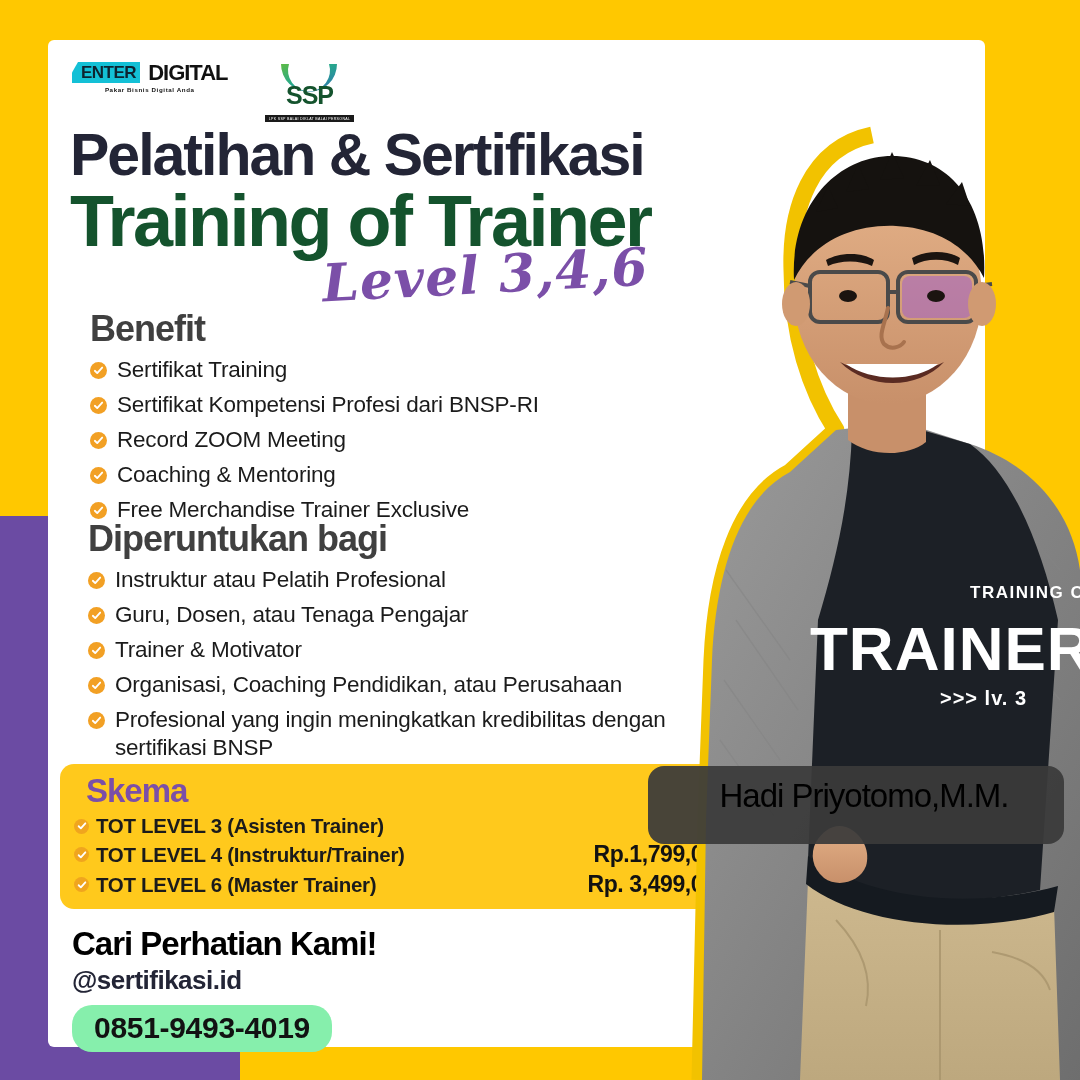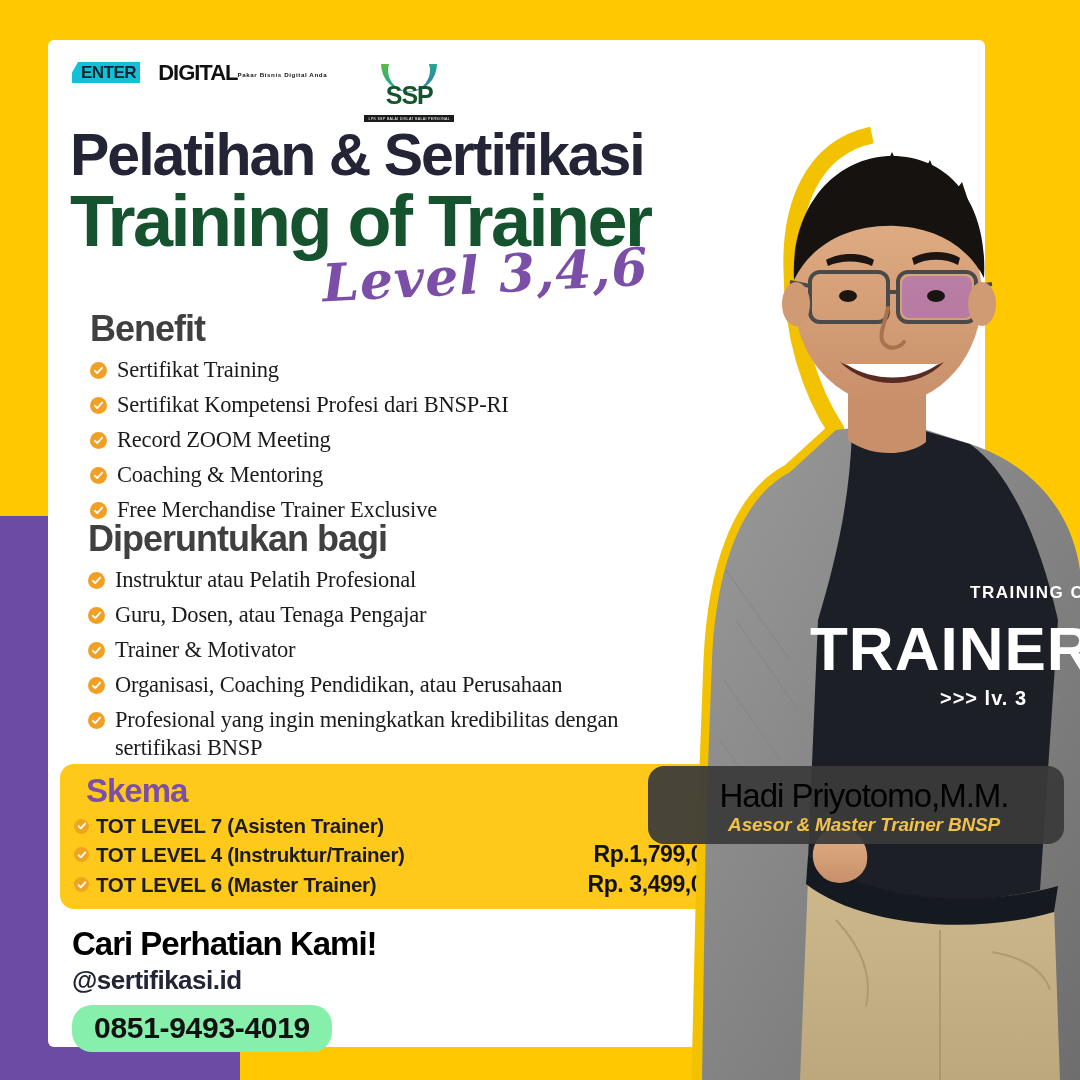--- a/index.html
+++ b/index.html
@@ -13,35 +13,35 @@
     position:absolute;left:0;top:516px;width:240px;height:564px;
     background:#6B4BA3;
   }
   
   #card{
     position:absolute;left:48px;top:40px;width:937px;height:1007px;
     background:#FFFFFF;border-radius:6px;overflow:hidden;
   }
   
   #logo-row{position:absolute;left:72px;top:62px;display:flex;align-items:flex-start;gap:46px;z-index:6;}
-  .logo-enter{display:flex;flex-direction:row;align-items:center;}
+  .logo-enter{display:flex;flex-direction:column;align-items:center;}
   .logo-enter-main{display:flex;align-items:center;}
   .enter-box{
     background:#13C0D6;color:#0E2430;font-weight:800;font-size:17px;
     letter-spacing:-.5px;padding:1px 4px 1px 9px;line-height:19px;
     position:relative;font-family:"Liberation Sans",sans-serif;
     clip-path:polygon(6px 0,100% 0,100% 100%,0 100%,0 50%);
   }
   .enter-box:before{
     content:"";position:absolute;left:1px;top:50%;width:7px;height:2px;
     background:#13C0D6;transform:translateY(-50%);
   }
   .digital-txt{
     color:#111;font-weight:800;font-size:22px;letter-spacing:-1px;
-    line-height:20px;margin-left:18px;
+    line-height:20px;margin-left:8px;
   }
   .logo-tagline{
     color:#111;font-size:6.2px;font-weight:700;letter-spacing:.6px;margin-top:3px;
   }
   .logo-ssp{position:relative;width:72px;height:52px;display:flex;flex-direction:column;align-items:center;}
   .ssp-arc{
     position:absolute;left:4px;top:0;width:64px;height:40px;
   }
   .ssp-word{
     position:relative;z-index:2;font-weight:800;font-size:25px;color:#14532d;
@@ -80,21 +80,21 @@
     display:flex;align-items:flex-start;gap:10px;margin-bottom:7px;
   }
   .chk{
     flex:0 0 auto;width:17px;height:17px;border-radius:50%;
     background:#F2A024;display:flex;align-items:center;justify-content:center;
     margin-top:6px;
   }
   .chk svg{display:block;}
   .bullet-txt{
     font-size:22.5px;font-weight:500;color:#1b1b1b;line-height:28px;
-    letter-spacing:-.2px;white-space:nowrap;font-family:Liberation Serif, serif;
+    letter-spacing:-.2px;white-space:nowrap;
   }
   .bullet-txt.wrap{white-space:normal;max-width:575px;}
   
   #skema-box{
     position:absolute;left:60px;top:764px;width:684px;height:145px;
     background:#FFC91C;border-radius:14px;z-index:6;
   }
   #skema-title{
     position:absolute;left:26px;top:8px;font-size:33px;font-weight:800;
     color:#7B4FA8;letter-spacing:-1px;
@@ -282,21 +282,21 @@
 
 <div id="skema-box">
   <div id="skema-title">Skema</div>
   <div id="skema-rows">
     <div class="skema-row">
       <span class="skema-chk">
           <svg width="10" height="10" viewBox="0 0 12 12">
             <path d="M2 6.3 L4.6 8.8 L10 2.8" stroke="#fff" stroke-width="2.2" fill="none" stroke-linecap="round" stroke-linejoin="round"></path>
           </svg>
         </span>
-      <span class="skema-label">TOT LEVEL 7 (Asisten Trainer)</span>
+      <span class="skema-label">TOT LEVEL 3 (Asisten Trainer)</span>
     </div>
     <div class="skema-row">
       <span class="skema-chk">
           <svg width="10" height="10" viewBox="0 0 12 12">
             <path d="M2 6.3 L4.6 8.8 L10 2.8" stroke="#fff" stroke-width="2.2" fill="none" stroke-linecap="round" stroke-linejoin="round"></path>
           </svg>
         </span>
       <span class="skema-label">TOT LEVEL 4 (Instruktur/Trainer)</span>
       <span class="skema-price">Rp.1,799,000</span>
     </div>
@@ -414,14 +414,13 @@
     <path d="M206 264 C232 282,274 282,298 264 Z" fill="#ffffff"></path>
 
     <ellipse cx="156" cy="204" rx="14" ry="22" fill="#d09a72"></ellipse>
     <ellipse cx="342" cy="204" rx="14" ry="22" fill="#d09a72"></ellipse>
   </svg>
 </div>
 
 <div id="name-badge"></div>
 <div id="name-text">
   <div id="presenter-name">Hadi Priyotomo,M.M.</div>
-  <div id="presenter-role">Asesor &amp; Master Trainer BNSP</div>
 </div>
 
 </body></html>

